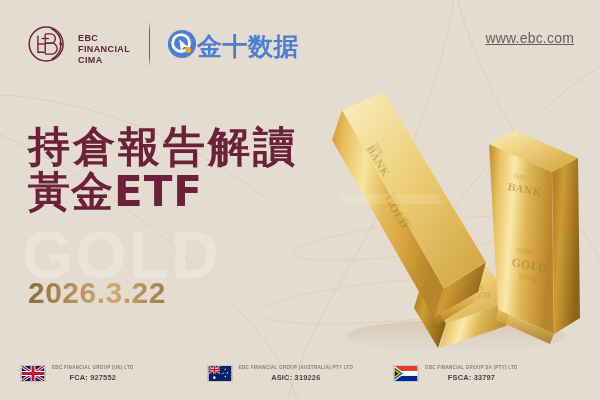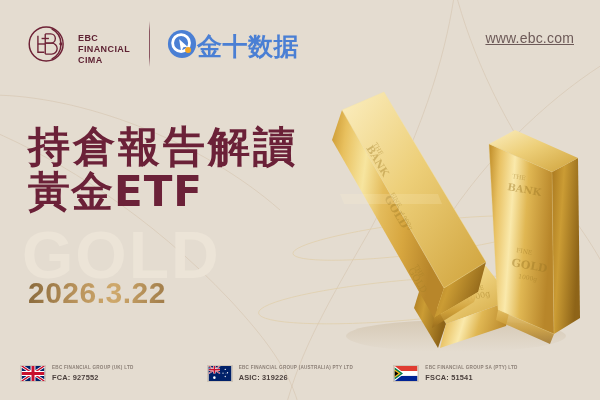--- a/index.html
+++ b/index.html
@@ -77,21 +77,21 @@
     font-family:"Liberation Sans", sans-serif;
   }
 
   
   .footer {
     position:absolute; left:0; right:0; bottom:6px;
     height:40px;
     display:flex; align-items:center;
     padding:0 20px;
   }
-  .entity { display:flex; align-items:center; gap:6px; flex:1 1 0; }
+  .entity { display:flex; align-items:center; gap:6px; flex:1 1 0;text-align:center; }
   .flag { width:26px; height:17px; flex:0 0 26px; border:.5px solid #cfc5b7; }
   .entity-txt { line-height:1.35; }
   .entity-name {
     font-size:4.6px; color:#8b7f76; letter-spacing:.25px;
     white-space:nowrap; font-weight:bold;
   }
   .entity-reg {
     font-size:7.4px; color:#4a3f3c; font-weight:bold; letter-spacing:.2px;
     white-space:nowrap; margin-top:1.5px;
   }
@@ -294,18 +294,18 @@
         <rect y="13.5" width="60" height="13" fill="#fff"></rect>
         <rect y="26.5" width="60" height="13.5" fill="#002395"></rect>
         <path d="M0,0 L26,20 L0,40 Z" fill="#fff"></path>
         <path d="M0,4 L22,20 L0,36 Z" fill="#007A4D"></path>
         <path d="M0,9 L16,20 L0,31 Z" fill="#FFB81C"></path>
         <path d="M0,13 L10,20 L0,27 Z" fill="#000"></path>
         <rect y="17" width="60" height="6" fill="#007A4D" opacity="0"></rect>
       </svg>
       <div class="entity-txt">
         <div class="entity-name">EBC FINANCIAL GROUP SA (PTY) LTD</div>
-        <div class="entity-reg">FSCA: 51541</div>
+        <div class="entity-reg">FSCA: 33797</div>
       </div>
     </div>
 
   </div>
 </div>
 
 </body></html>

